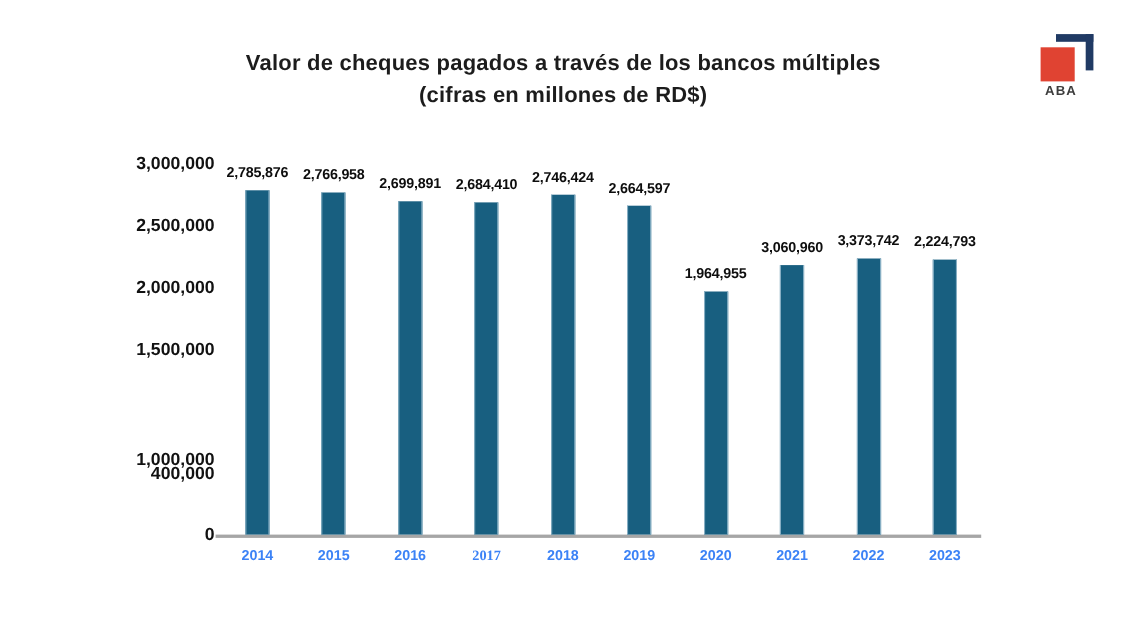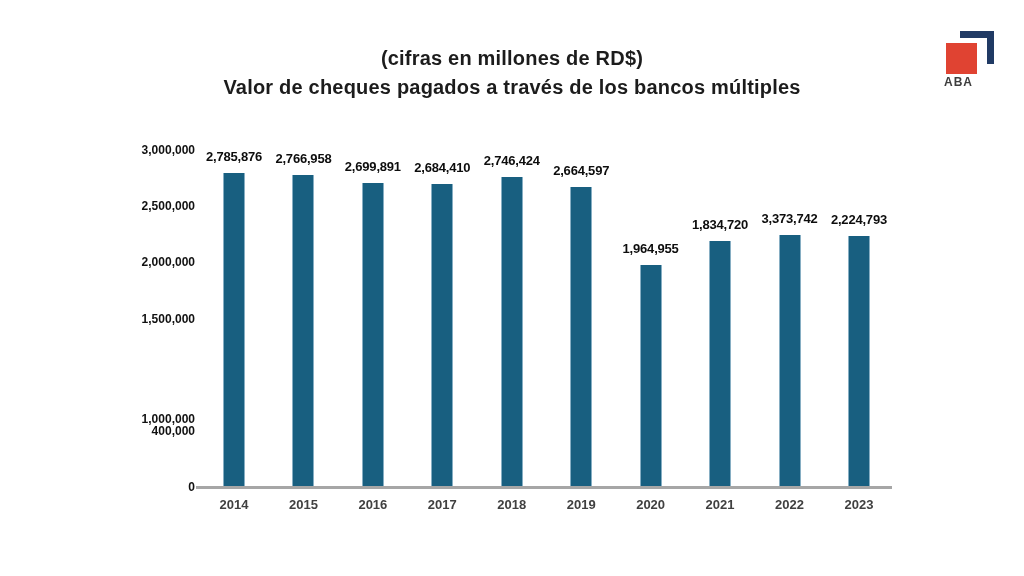--- a/index.html
+++ b/index.html
@@ -40,21 +40,21 @@
     top: 43px;
     width: 31px;
     height: 31px;
     background: #e04332;
   }
   .logo-text {
     position: absolute;
     left: 944px;
     top: 75px;
     width: 35px;
-    text-align: left;
+    text-align: right;
     font-size: 12px;
     font-weight: bold;
     letter-spacing: 1px;
     color: #3d3d3d;
   }
   
   .chart { position: absolute; inset: 0; }
   .axis-line {
     position: absolute;
     left: 196px;
@@ -62,21 +62,21 @@
     width: 696px;
     height: 3px;
     background: #a6a6a6;
   }
   .ytick {
     position: absolute;
     width: 90px;
     height: 16px;
     line-height: 16px;
     text-align: right;
-    font-size: 12px;
+    font-size: 16px;
     font-weight: bold;
     color: #111111;
   }
   .bar {
     position: absolute;
     box-sizing: border-box;
     border-left: 1px solid #86aec3;
     border-right: 1px solid #86aec3;
   }
   .bar-value {
@@ -93,31 +93,31 @@
   }
   .xtick {
     position: absolute;
     top: 497px;
     width: 64px;
     height: 16px;
     line-height: 16px;
     text-align: center;
     font-size: 13px;
     font-weight: bold;
-    color: #404040;
+    color: #3b82f6;
   }
 </style>
 </head>
 <body>
 
 <div class="page">
 
   <div class="title">
+    <div>Valor de cheques pagados a través de los bancos múltiples</div>
     <div>(cifras en millones de RD$)</div>
-    <div>Valor de cheques pagados a través de los bancos múltiples</div>
   </div>
 
   <div>
     <div class="logo-bracket"></div>
     <div class="logo-square"></div>
     <div class="logo-text">ABA</div>
   </div>
 
   <div class="chart" id="chart">
     <div class="axis-line"></div>
@@ -132,32 +132,32 @@
       <div class="bar-value" style="left: 194px; top: 149px; text-align: center;">2,785,876</div>
       <div class="xtick" style="left: 202px;">2014</div>
       <div class="bar" style="left: 292.44px; top: 175px; width: 22px; height: 311px; background: rgb(24, 95, 128);"></div>
       <div class="bar-value" style="left: 263.44px; top: 151px;">2,766,958</div>
       <div class="xtick" style="left: 271.44px;">2015</div>
       <div class="bar" style="left: 361.88px; top: 183px; width: 22px; height: 303px; background: rgb(24, 95, 128);"></div>
       <div class="bar-value" style="left: 332.88px; top: 159px;">2,699,891</div>
       <div class="xtick" style="left: 340.88px;">2016</div>
       <div class="bar" style="left: 431.32px; top: 184px; width: 22px; height: 302px; background: rgb(24, 95, 128);"></div>
       <div class="bar-value" style="left: 402.32px; top: 160px;">2,684,410</div>
-      <div class="xtick" style="left: 410.32px;">2017</div>
+      <div class="xtick" style="left: 410.32px; font-family: Liberation Serif, serif;">2017</div>
       <div class="bar" style="left: 500.76px; top: 177px; width: 22px; height: 309px; background: rgb(24, 95, 128);"></div>
       <div class="bar-value" style="left: 471.76px; top: 153px;">2,746,424</div>
       <div class="xtick" style="left: 479.76px;">2018</div>
       <div class="bar" style="left: 570.2px; top: 187px; width: 22px; height: 299px; background: rgb(24, 95, 128);"></div>
       <div class="bar-value" style="left: 541.2px; top: 163px; text-align: center;">2,664,597</div>
       <div class="xtick" style="left: 549.2px;">2019</div>
       <div class="bar" style="left: 639.64px; top: 265px; width: 22px; height: 221px; background: rgb(24, 95, 128);"></div>
       <div class="bar-value" style="left: 610.64px; top: 241px;">1,964,955</div>
       <div class="xtick" style="left: 618.64px;">2020</div>
       <div class="bar" style="left: 709.08px; top: 241px; width: 22px; height: 245px; background: rgb(24, 95, 128);"></div>
-      <div class="bar-value" style="left: 680.08px; top: 217px;">1,834,720</div>
+      <div class="bar-value" style="left: 680.08px; top: 217px;">3,060,960</div>
       <div class="xtick" style="left: 688.08px;">2021</div>
       <div class="bar" style="left: 778.52px; top: 235px; width: 22px; height: 251px; background: rgb(24, 95, 128);"></div>
       <div class="bar-value" style="left: 749.52px; top: 211px;">3,373,742</div>
       <div class="xtick" style="left: 757.52px;">2022</div>
       <div class="bar" style="left: 847.96px; top: 236px; width: 22px; height: 250px; background: rgb(24, 95, 128);"></div>
       <div class="bar-value" style="left: 818.96px; top: 212px;">2,224,793</div>
       <div class="xtick" style="left: 826.96px;">2023</div>
     </div>
 
 </div>

